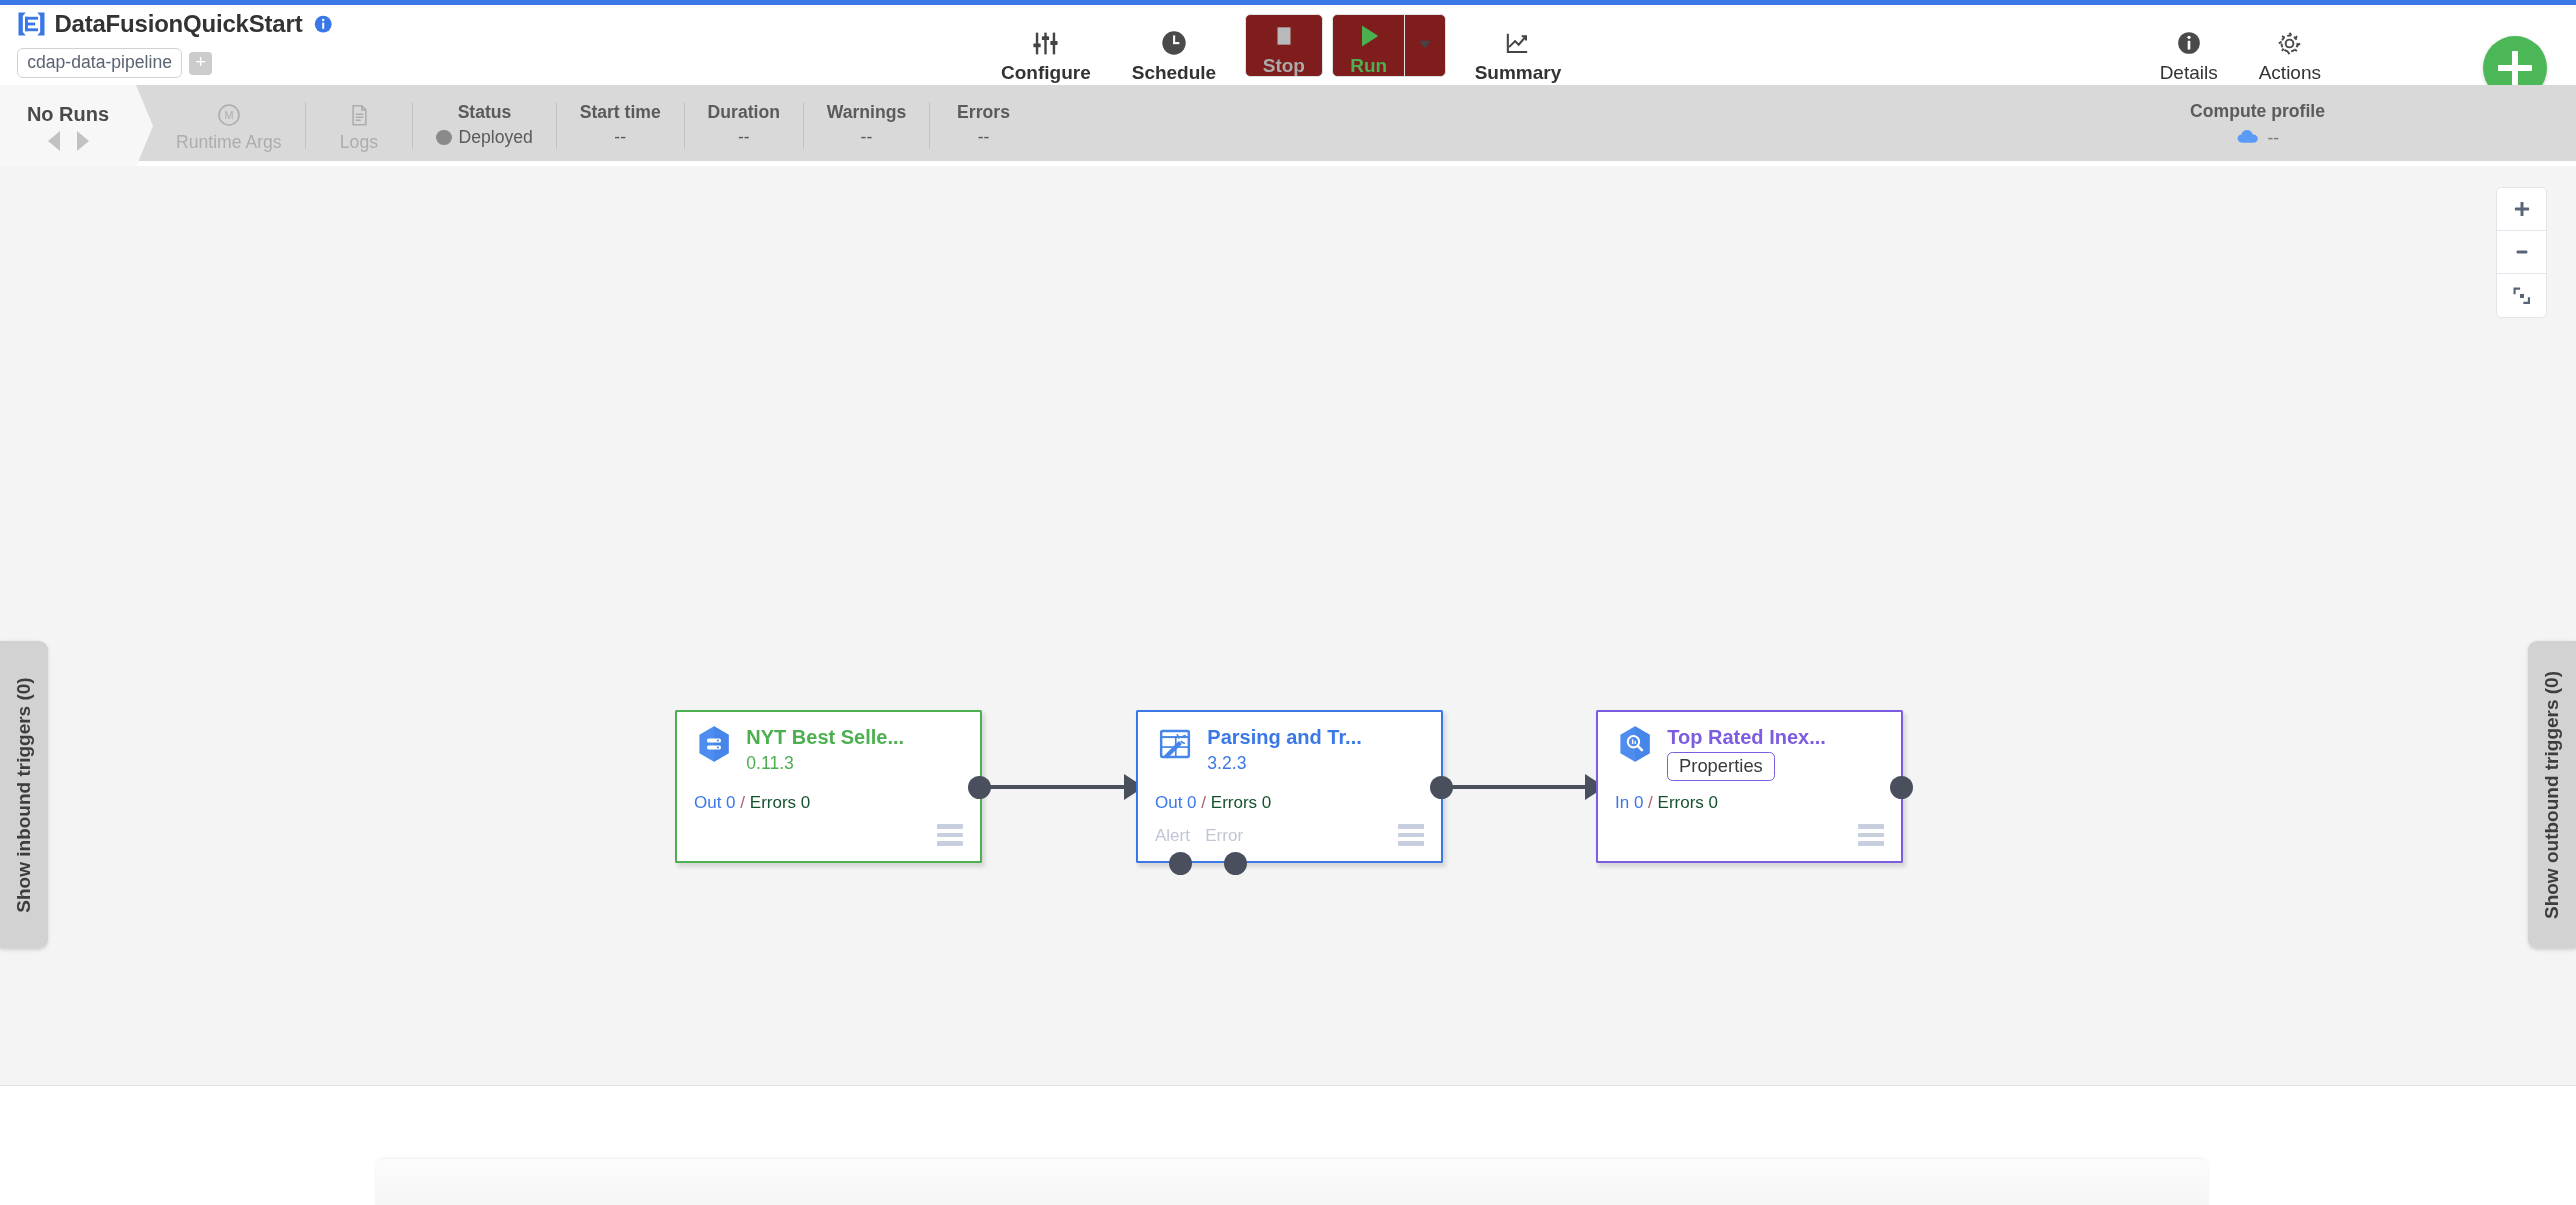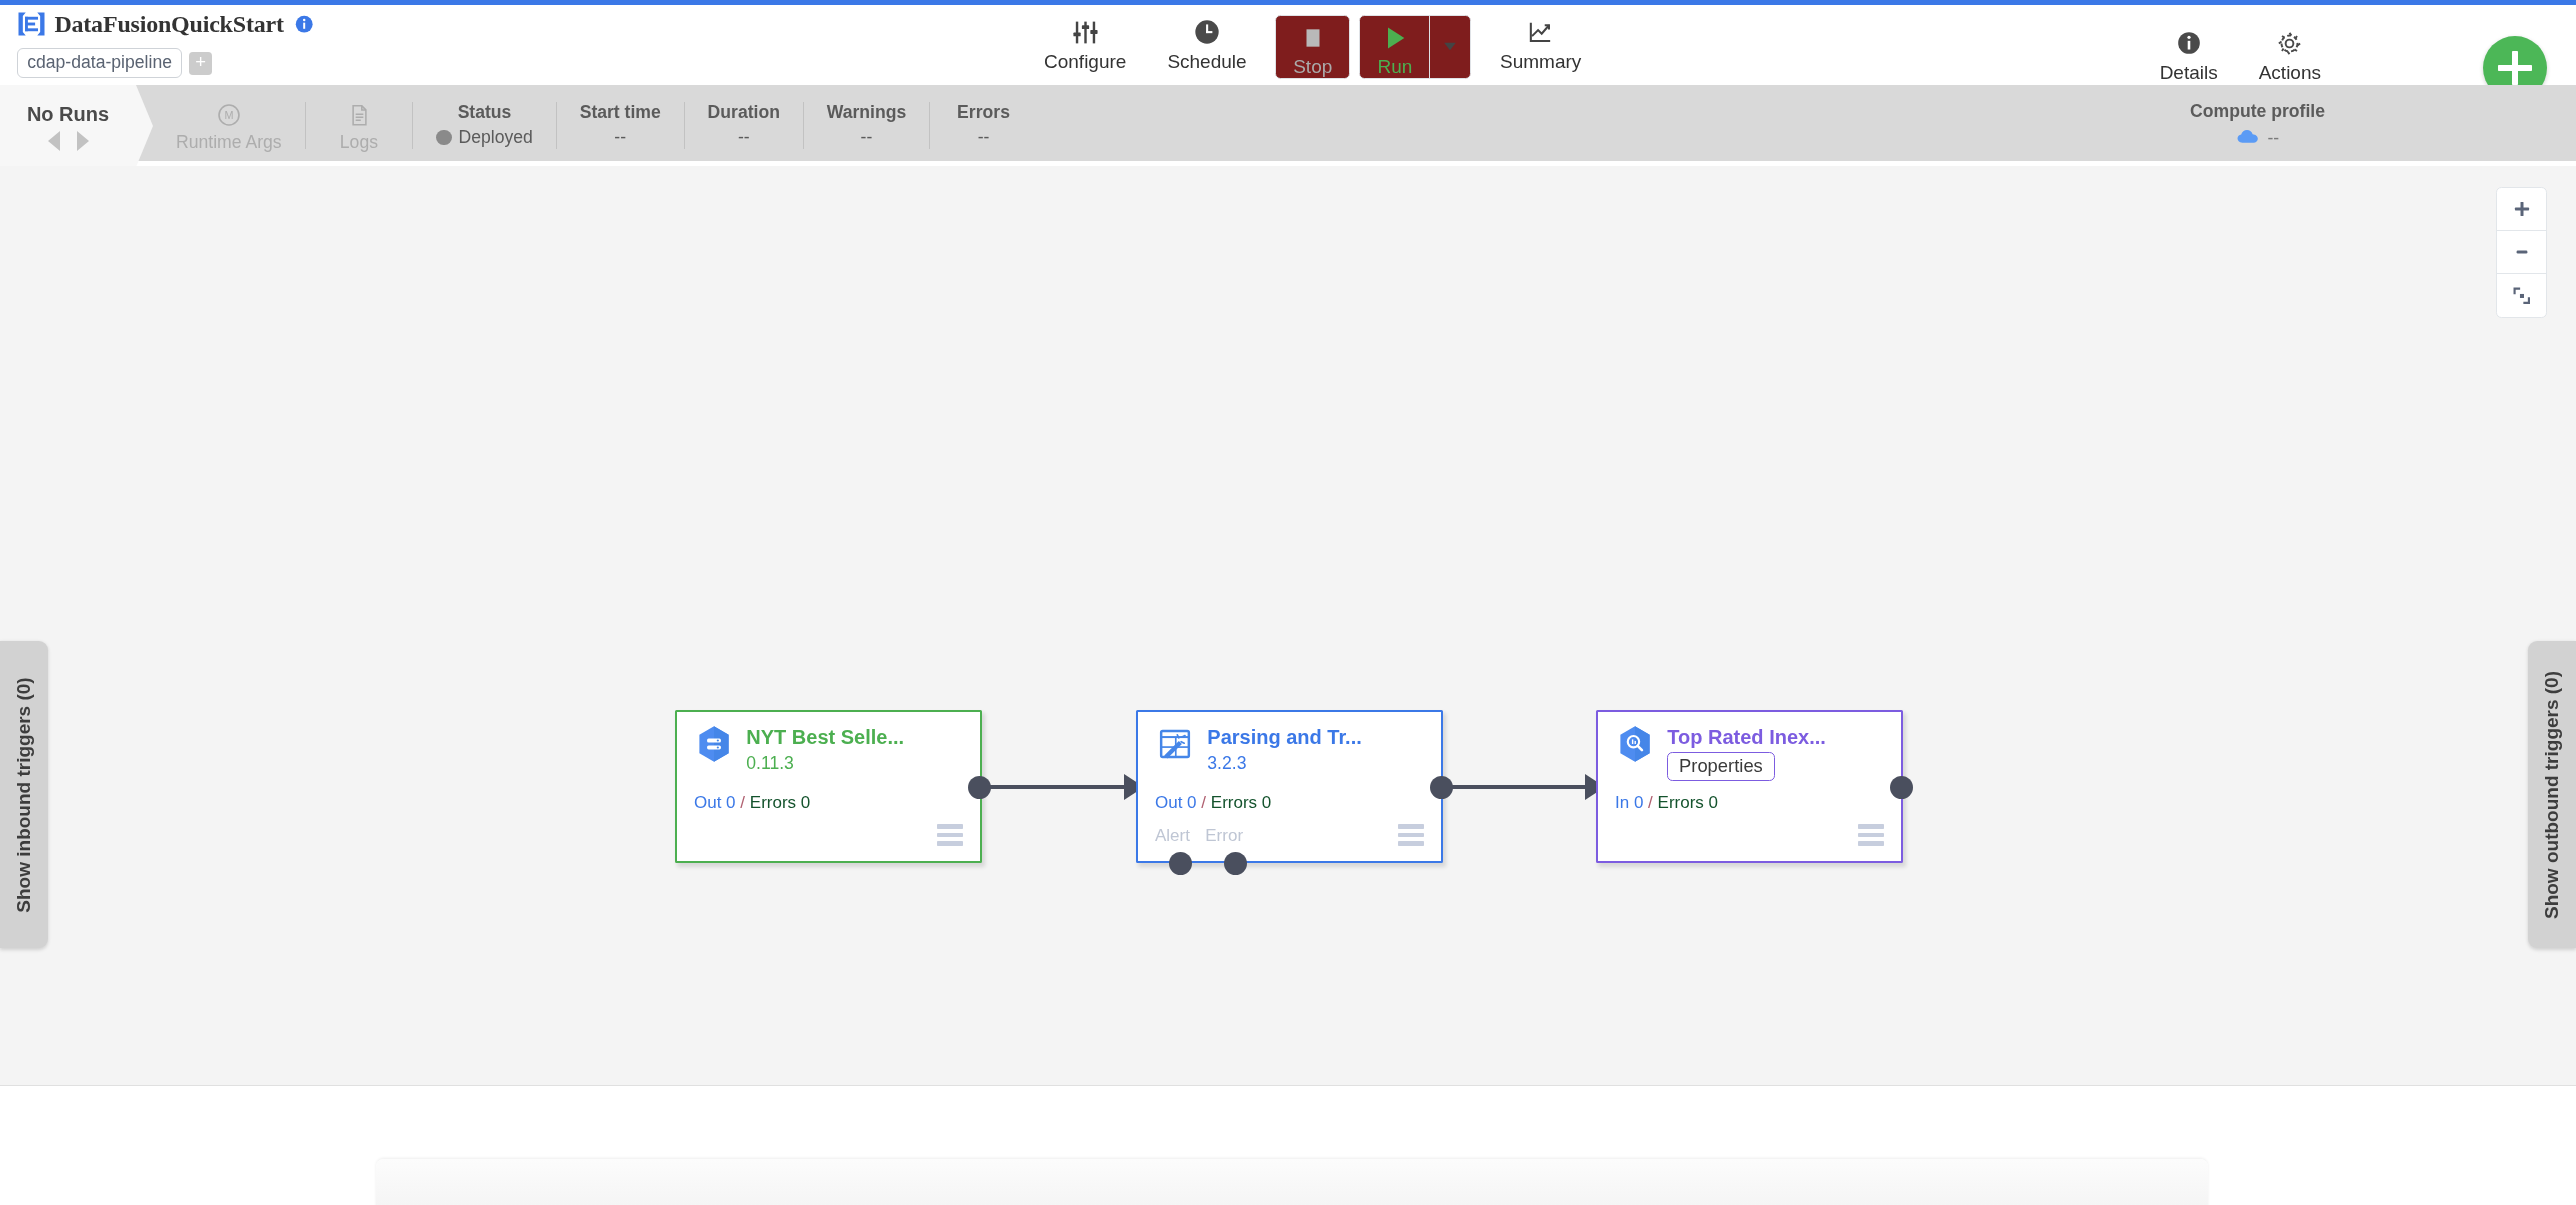--- a/index.html
+++ b/index.html
@@ -22,21 +22,21 @@
     background: #ffffff;
   }
 
   .brand {
     position: absolute; left: 17px; top: 6.1px;
     display: flex; align-items: center; gap: 8.4px;
   }
   .brand-logo { width: 29px; height: 26px; display: block; }
   .brand-title {
     font-size: 24px; font-weight: bold; color: #333333;
-    letter-spacing: -0.2px; line-height: 26px; font-family: Liberation Serif, serif;
+    letter-spacing: -0.2px; line-height: 26px;
   }
   .info-dot {
     width: 18.4px; height: 18.4px; display: inline-block; margin-left: 3.1px;
   }
 
   .artifact-row {
     position: absolute; left: 17px; top: 43px;
     display: flex; align-items: center; gap: 7px;
   }
   .artifact-chip {
@@ -47,22 +47,22 @@
   }
   .artifact-plus {
     width: 23px; height: 23px; border-radius: 3.8px;
     background: #cccccc; color: #ffffff;
     display: flex; align-items: center; justify-content: center;
     font-size: 18.4px; line-height: 1; padding-bottom: 2.3px;
   }
 
   
   .toolbar-center {
-    position: absolute; left: 1027px; top: 3.8px;
-    display: flex; align-items: flex-start; height: 74px;
+    position: absolute; left: 984px; top: 3.8px;
+    display: flex; align-items: flex-end; height: 74px; font-weight: bold;
   }
   .tb-item {
     display: flex; flex-direction: column; align-items: center; justify-content: flex-start;
     padding: 6.1px 17px 0 17px; min-width: 69px;
   }
   .tb-icon { height: 34px; display: flex; align-items: center; justify-content: center; }
   .tb-label {
     font-size: 19px; color: #333333; margin-top: 1.5px; line-height: 21.5px; white-space: nowrap;
   }
   .tb-sep { width: 0.8px; background: #dddddd; margin: 12.3px 3.1px 12.3px 3.1px; }

